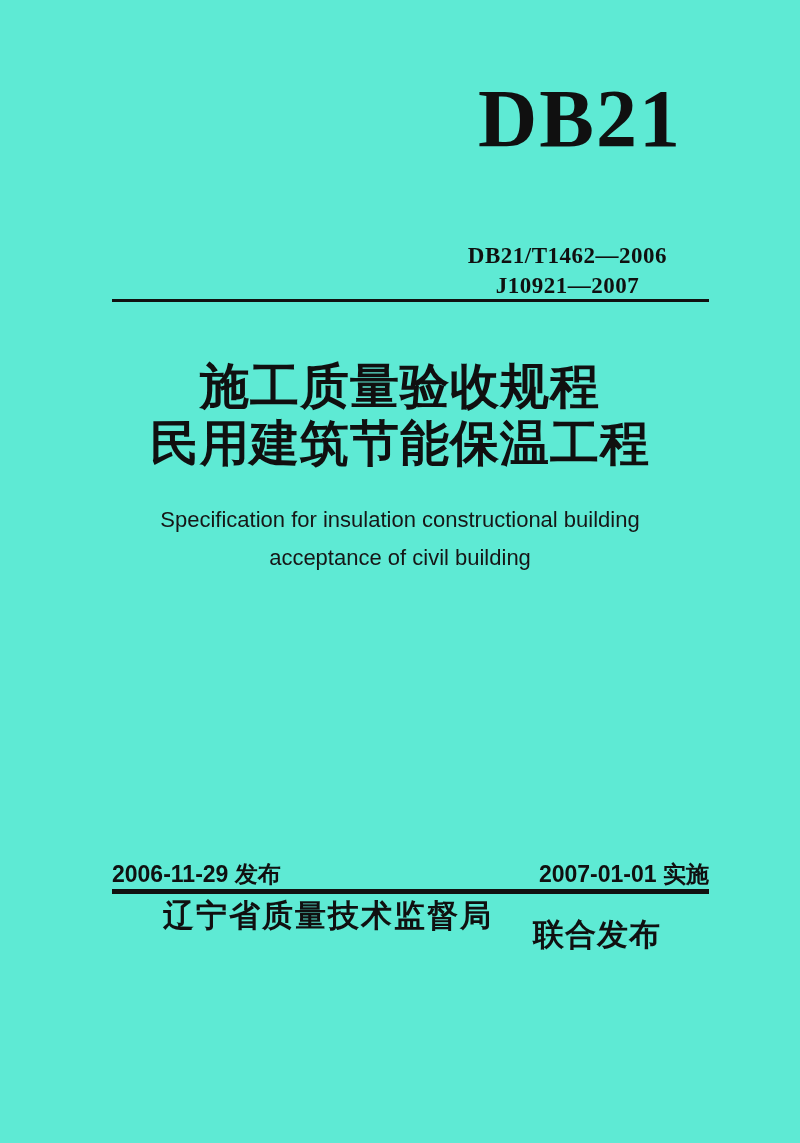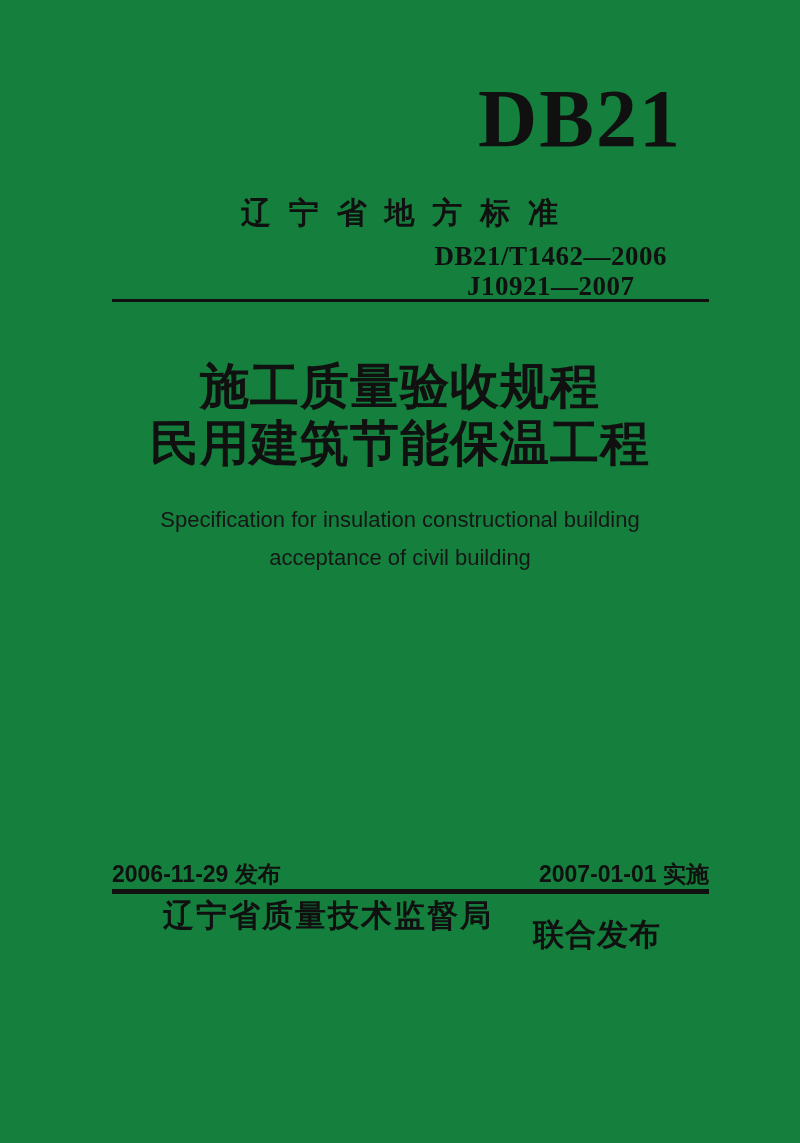--- a/index.html
+++ b/index.html
@@ -3,21 +3,21 @@
 <meta charset="utf-8">
 <style>
   * { margin: 0; padding: 0; box-sizing: border-box; }
   html, body { background: #e8e8e8; }
   body { font-family: "Liberation Serif", serif; }
 
   .page {
     position: relative;
     width: 800px;
     height: 1143px;
-    background: #15803d;
+    background: #5eead4;
     color: #101010;
     overflow: hidden;
     margin: 0 auto;
   }
 
   .db21 {
     position: absolute;
     top: 78px;
     right: 118px;
     font-family: "Liberation Serif", serif;
@@ -47,21 +47,21 @@
     letter-spacing: 1px;
   }
 
   .std-nums {
     position: absolute;
     top: 241px;
     right: 133px;
     text-align: center;
     font-family: "Liberation Serif", serif;
     font-weight: 700;
-    font-size: 27px;
+    font-size: 23px;
     line-height: 30px;
     letter-spacing: 0.5px;
   }
 
   .rule { position: absolute; left: 112px; width: 597px; background: #111111; }
   .rule-top { top: 299px; height: 3px; }
   .rule-bottom { top: 889px; height: 5px; }
 
   .title {
     position: absolute;
@@ -135,23 +135,20 @@
     letter-spacing: 1px;
   }
 </style>
 </head>
 <body>
 
 <div class="page">
 
   <div class="db21">DB21</div>
 
-  <div class="std-type-row">
-    <span class="std-type">辽 宁 省 地 方 标 准</span>
-  </div>
 
   <div class="std-nums">
     <div>DB21/T1462—2006</div>
     <div>J10921—2007</div>
   </div>
 
   <div class="rule rule-top"></div>
 
   <div class="title">
     <div>施工质量验收规程</div>

